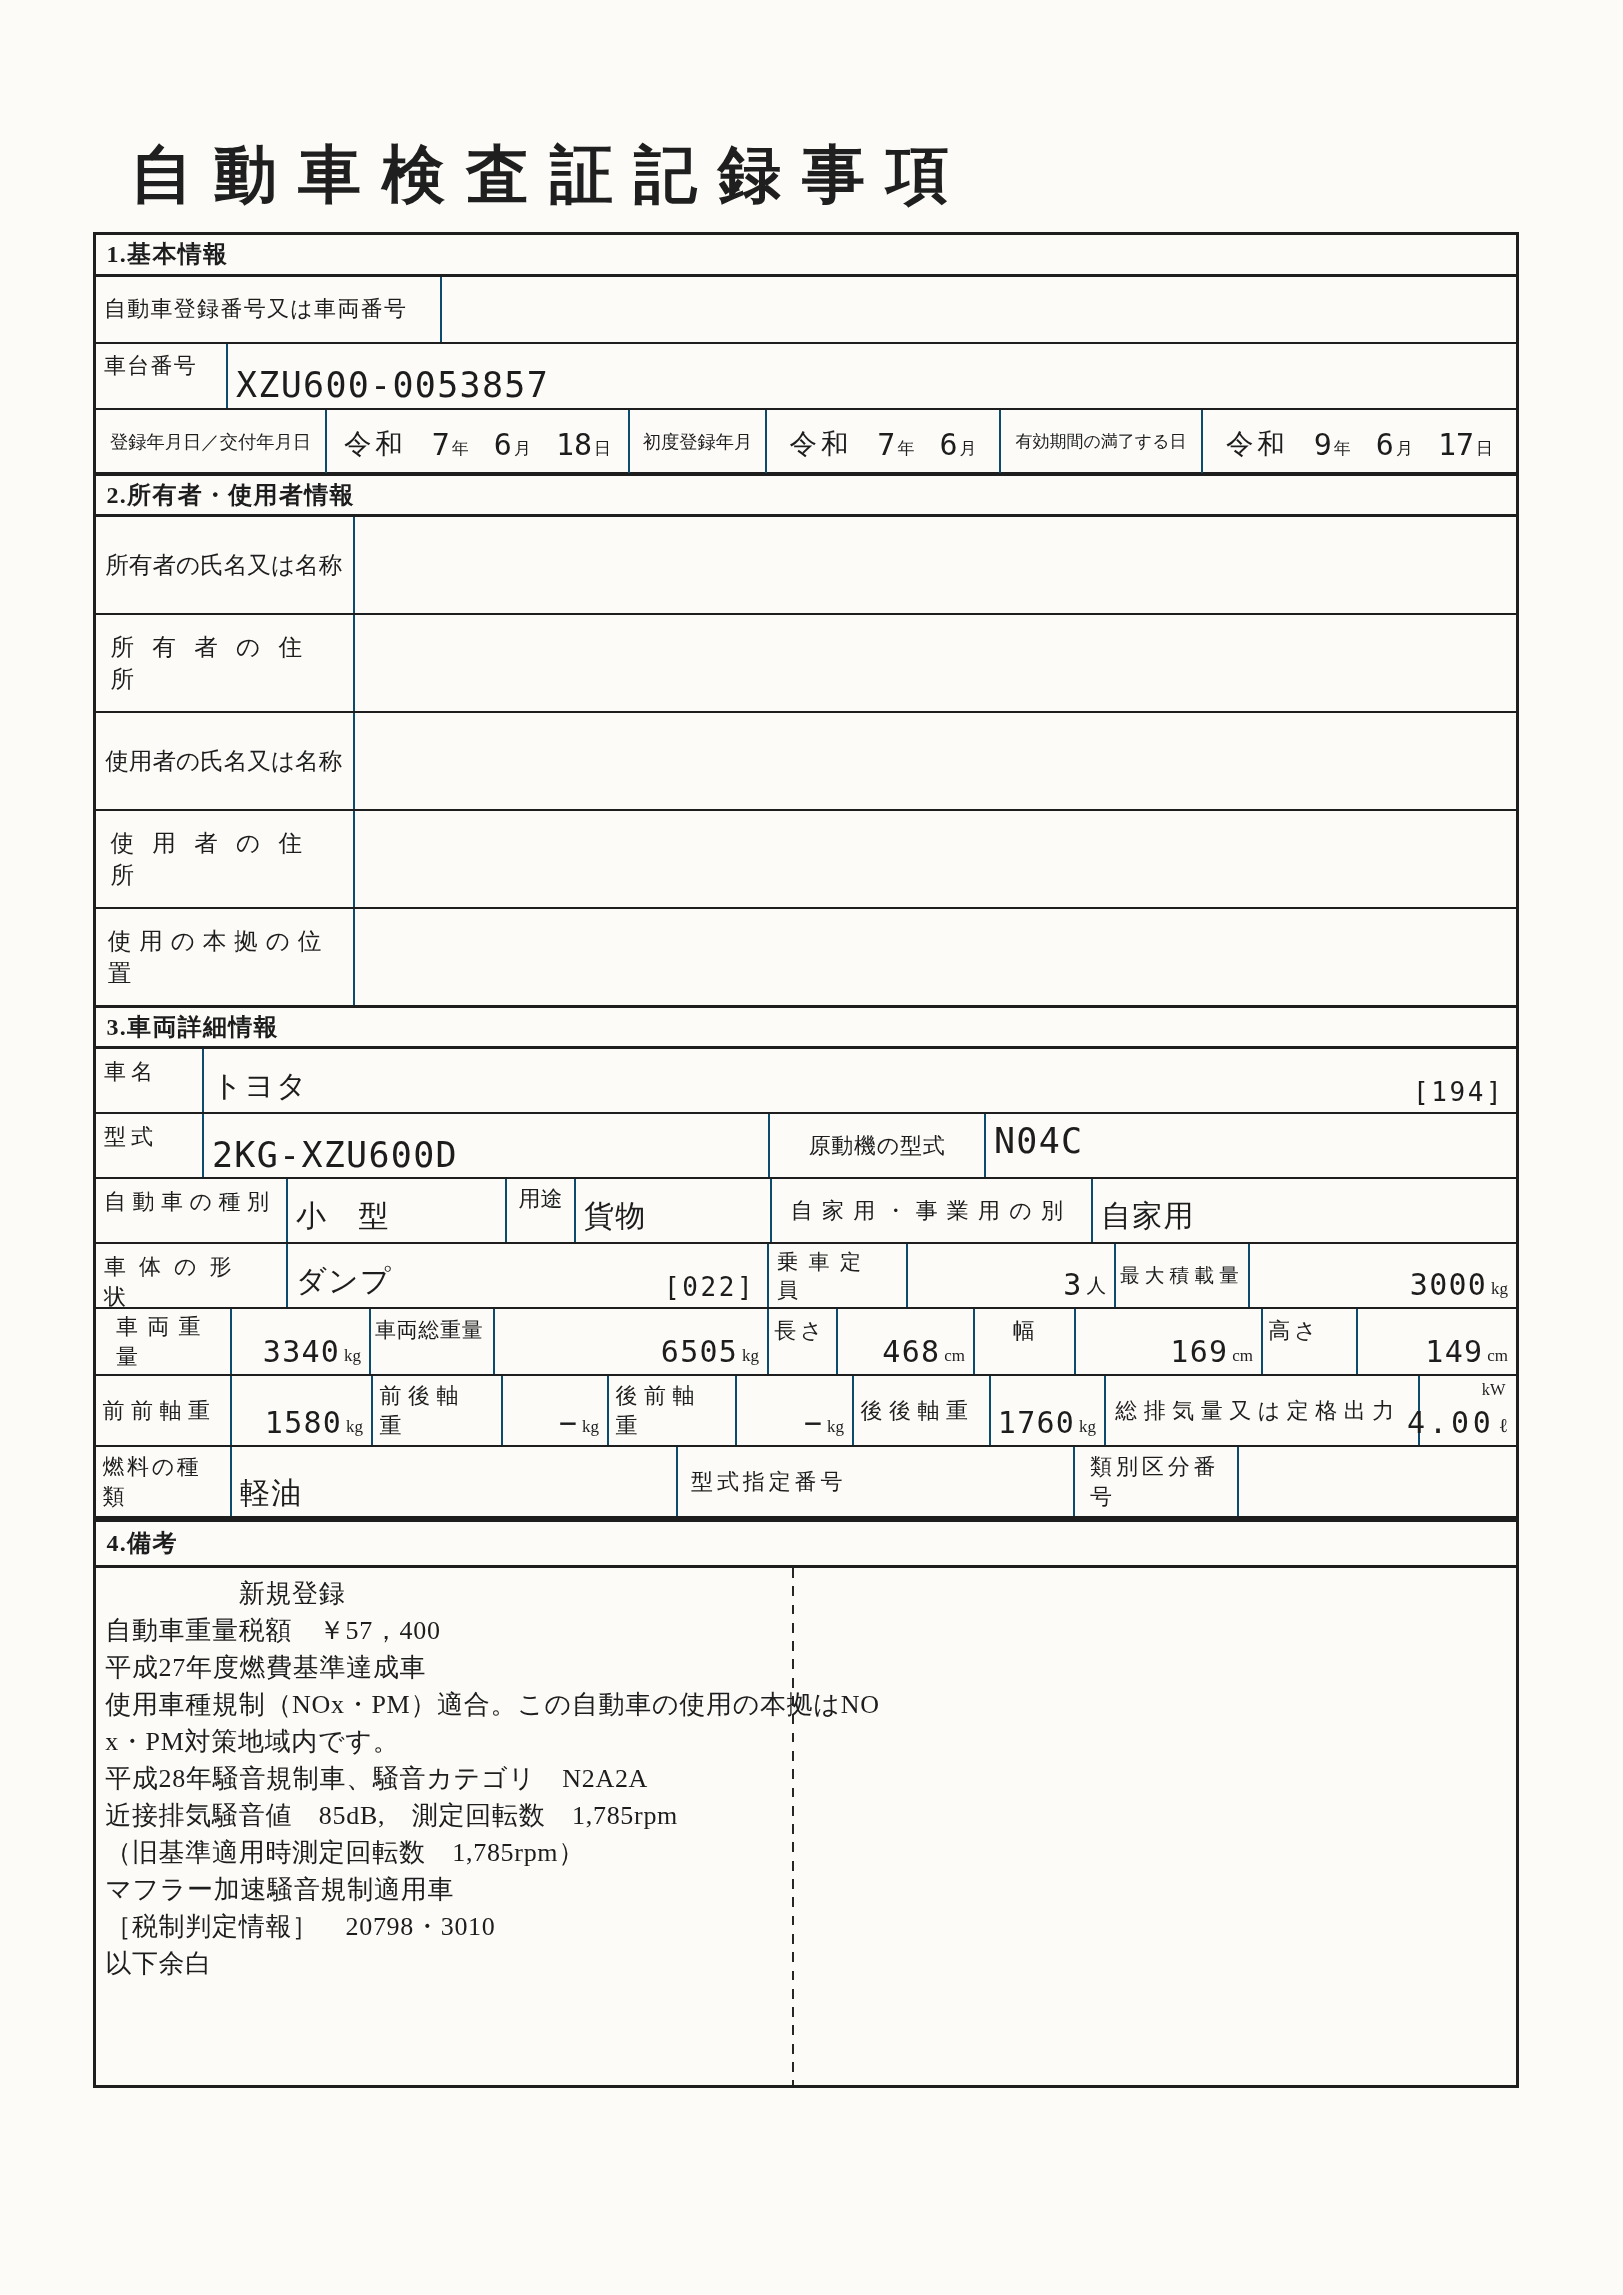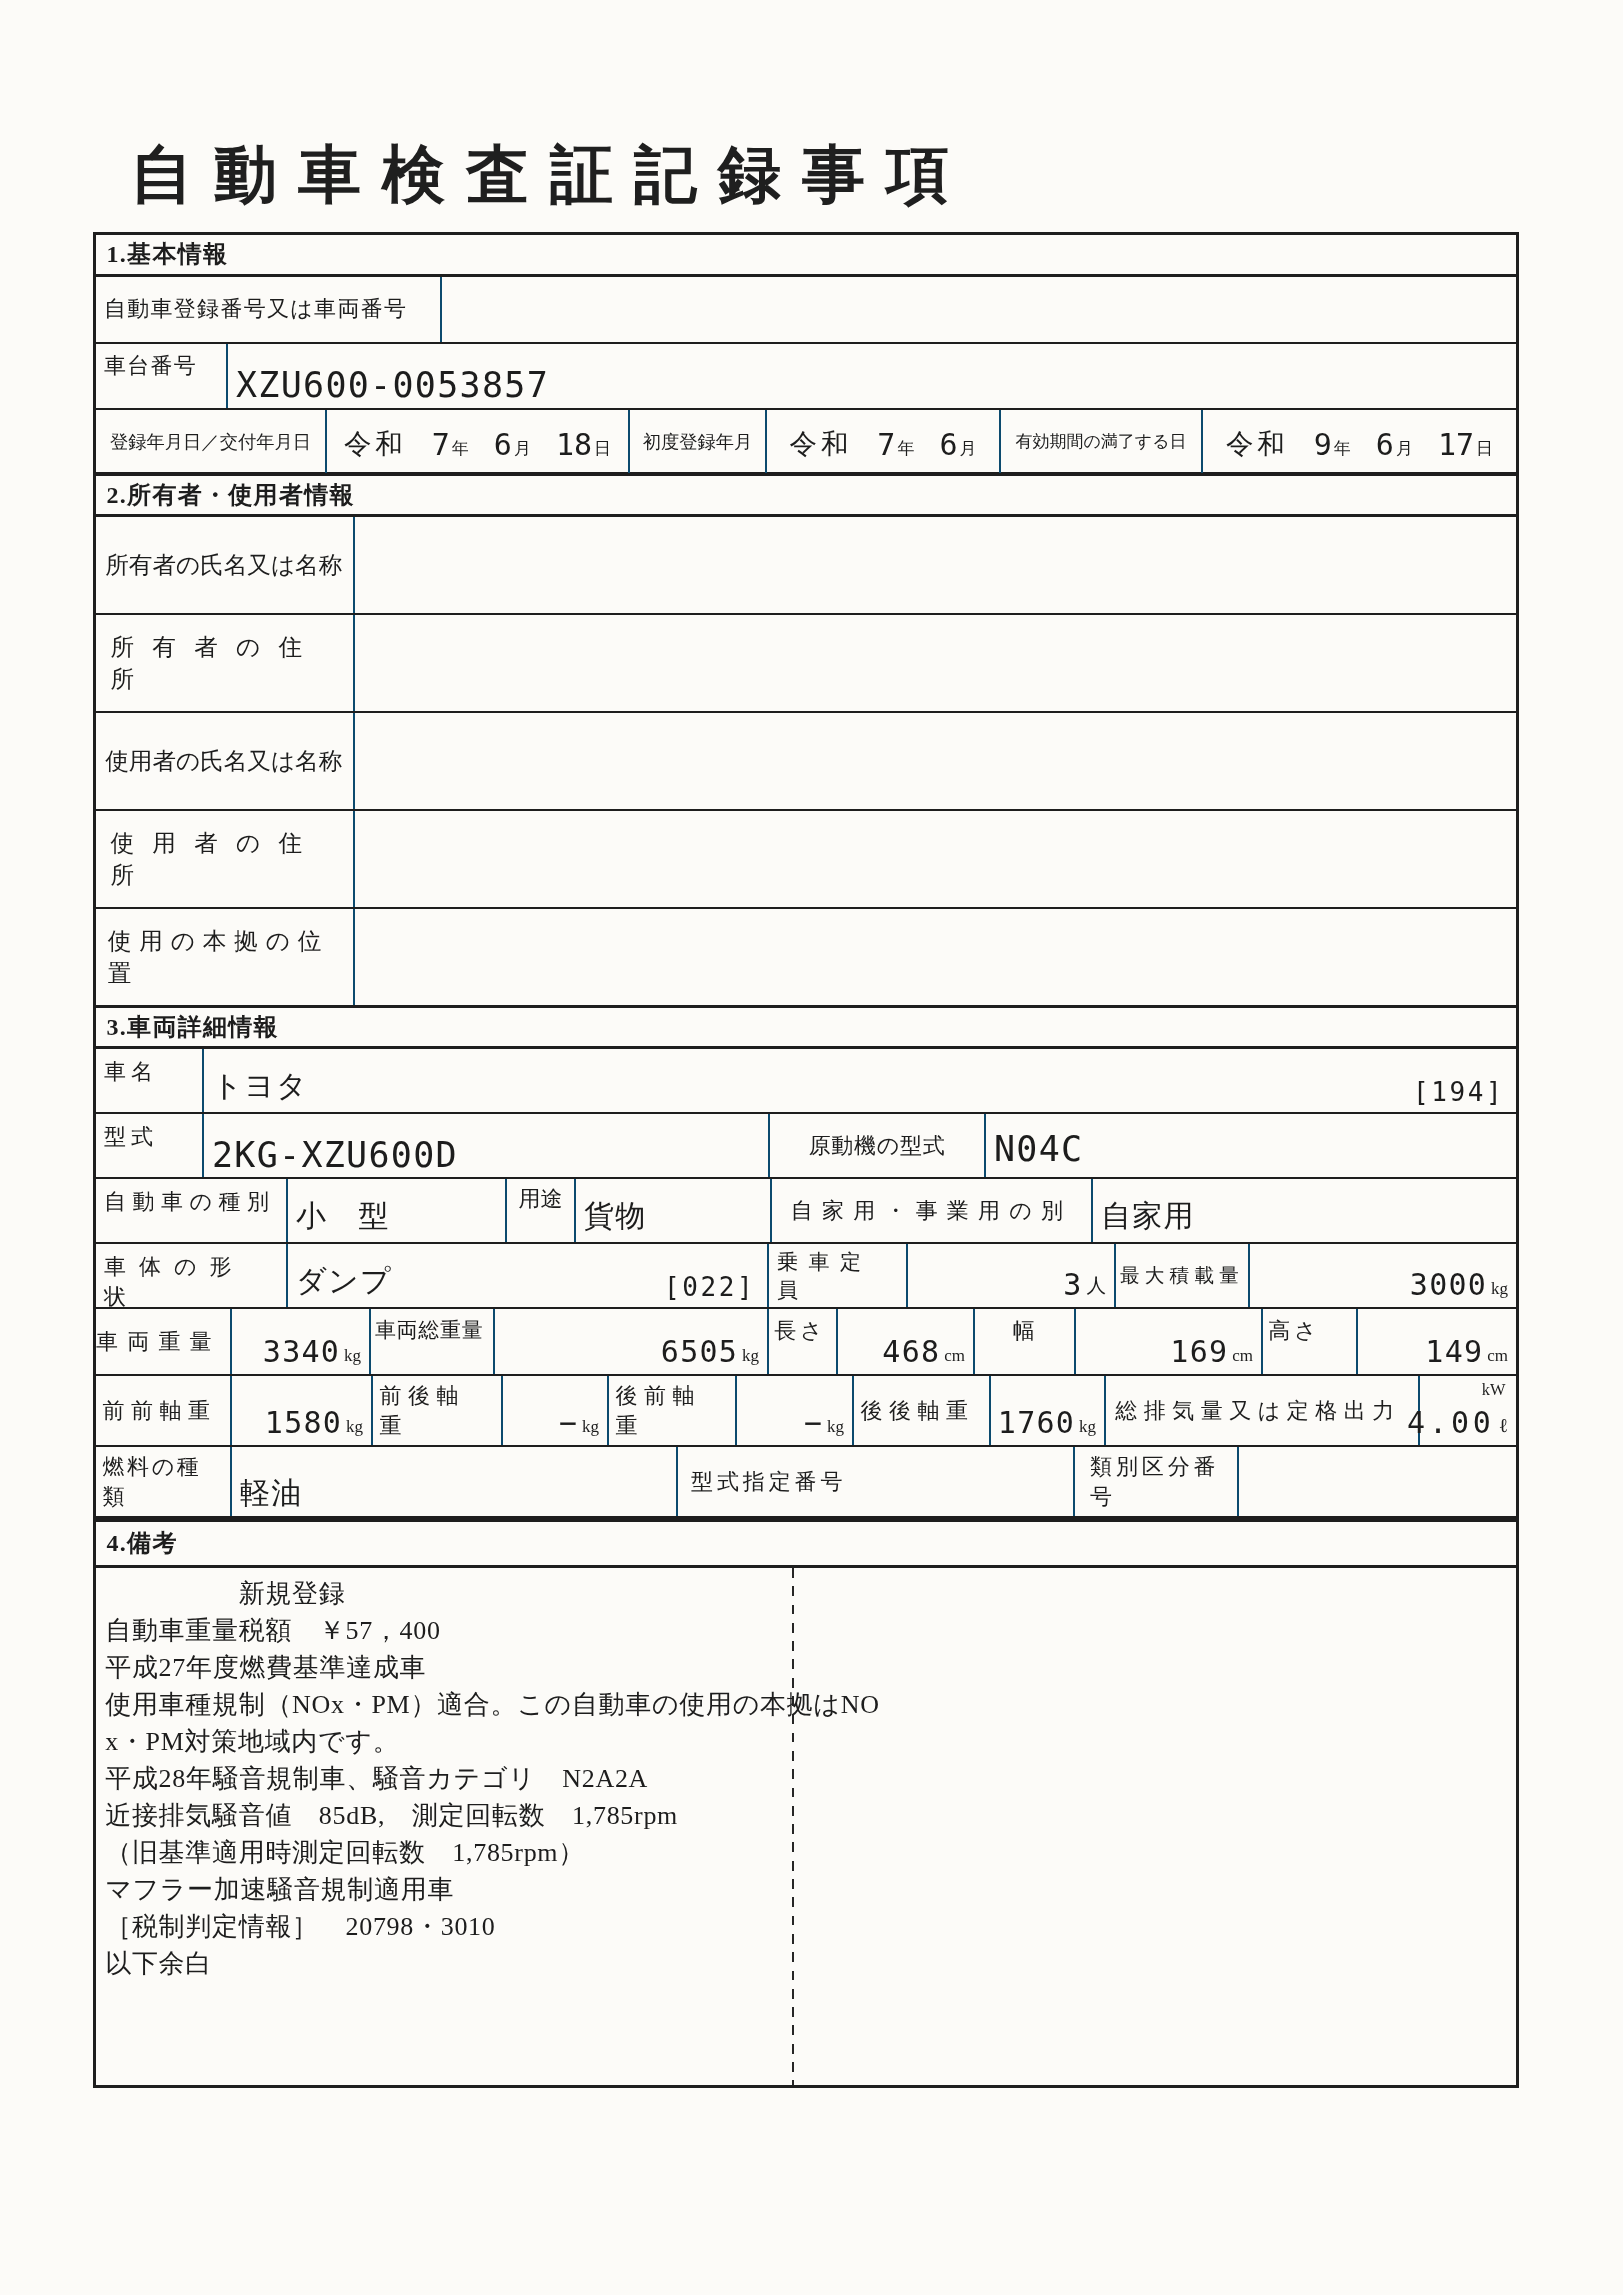--- a/index.html
+++ b/index.html
@@ -132,21 +132,21 @@
         <div class="cell value flex between">
           <span>トヨタ</span>
           <span class="code">[194]</span>
         </div>
       </div>
 
       <div class="row" style="height:63px">
         <div class="cell label top ls8" style="flex:0 0 106px">型式</div>
         <div class="cell value mono big ls14" style="flex:0 0 566px;padding-bottom:2.6px">2KG-XZU600D</div>
         <div class="cell label ctr" style="flex:0 0 216px;letter-spacing:0.7px">原動機の型式</div>
-        <div class="cell value flex mono big ls16" style="padding-bottom:8px">N04C</div>
+        <div class="cell value flex mono big ls16" style="padding-bottom:16px">N04C</div>
       </div>
 
       <div class="row" style="height:63px">
         <div class="cell label top ls10" style="flex:0 0 190px">自動車の種別</div>
         <div class="cell value" style="flex:0 0 219px">小　型</div>
         <div class="cell label top ctr" style="flex:0 0 69px;padding:5.2px 2.6px;letter-spacing:0">用途</div>
         <div class="cell value" style="flex:0 0 196px">貨物</div>
         <div class="cell label ls14 ctr" style="flex:0 0 321px">自家用・事業用の別</div>
         <div class="cell value flex">自家用</div>
       </div>
@@ -163,21 +163,21 @@
           <span class="unit unit-person">人</span>
         </div>
         <div class="cell label f30 ls8 ctr" style="flex:0 0 134px;padding:3.9px 2.6px">最大積載量</div>
         <div class="cell value right flex">
           <span class="mono">3000</span>
           <span class="unit">kg</span>
         </div>
       </div>
 
       <div class="row" style="height:65px">
-        <div class="cell label ls14" style="flex:0 0 134px;padding-left:0">車両重量</div>
+        <div class="cell label ls14" style="flex:0 0 134px;padding-left:20px">車両重量</div>
         <div class="cell value right" style="flex:0 0 139px">
           <span class="mono">3340</span>
           <span class="unit">kg</span>
         </div>
         <div class="cell label f32 top" style="flex:0 0 124px;padding:6.5px 3.9px;letter-spacing:0.7px">車両総重量</div>
         <div class="cell value right" style="flex:0 0 274px">
           <span class="mono">6505</span>
           <span class="unit">kg</span>
         </div>
         <div class="cell label top ls6" style="flex:0 0 69px;padding:6.5px 5.2px">長さ</div>

